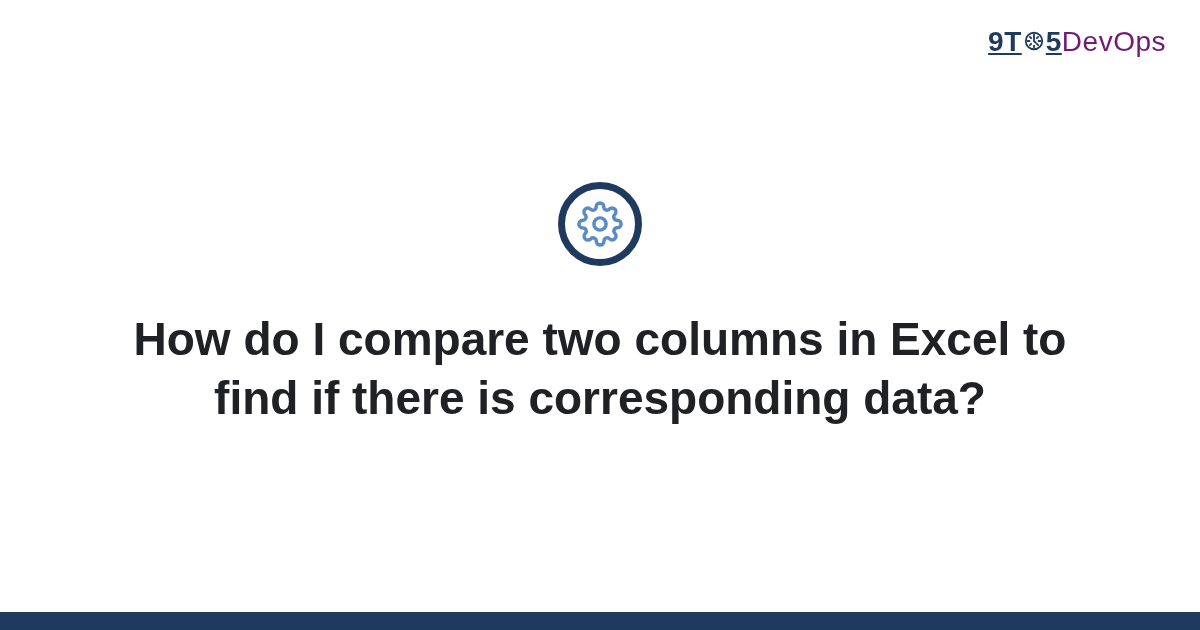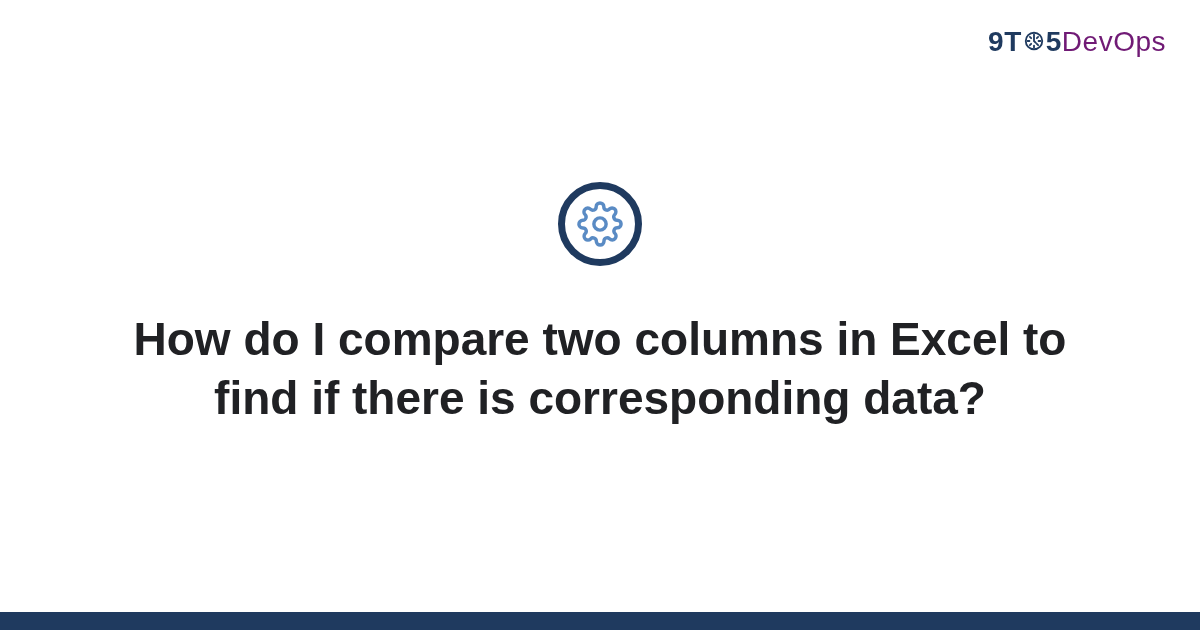--- a/index.html
+++ b/index.html
@@ -18,20 +18,21 @@
     .logo {
       position: absolute;
       top: 26px;
       right: 34px;
       font-size: 28px;
       font-weight: 600;
       letter-spacing: 0.5px;
     }
     .logo-dark {
       color: #1f3a5f;
+      text-decoration: underline;
     }
     .logo-light {
       color: #701a75;
       font-weight: 500;
     }
     .logo-gear {
       display: inline-block;
       vertical-align: -1px;
       margin: 0 1px;
     }

